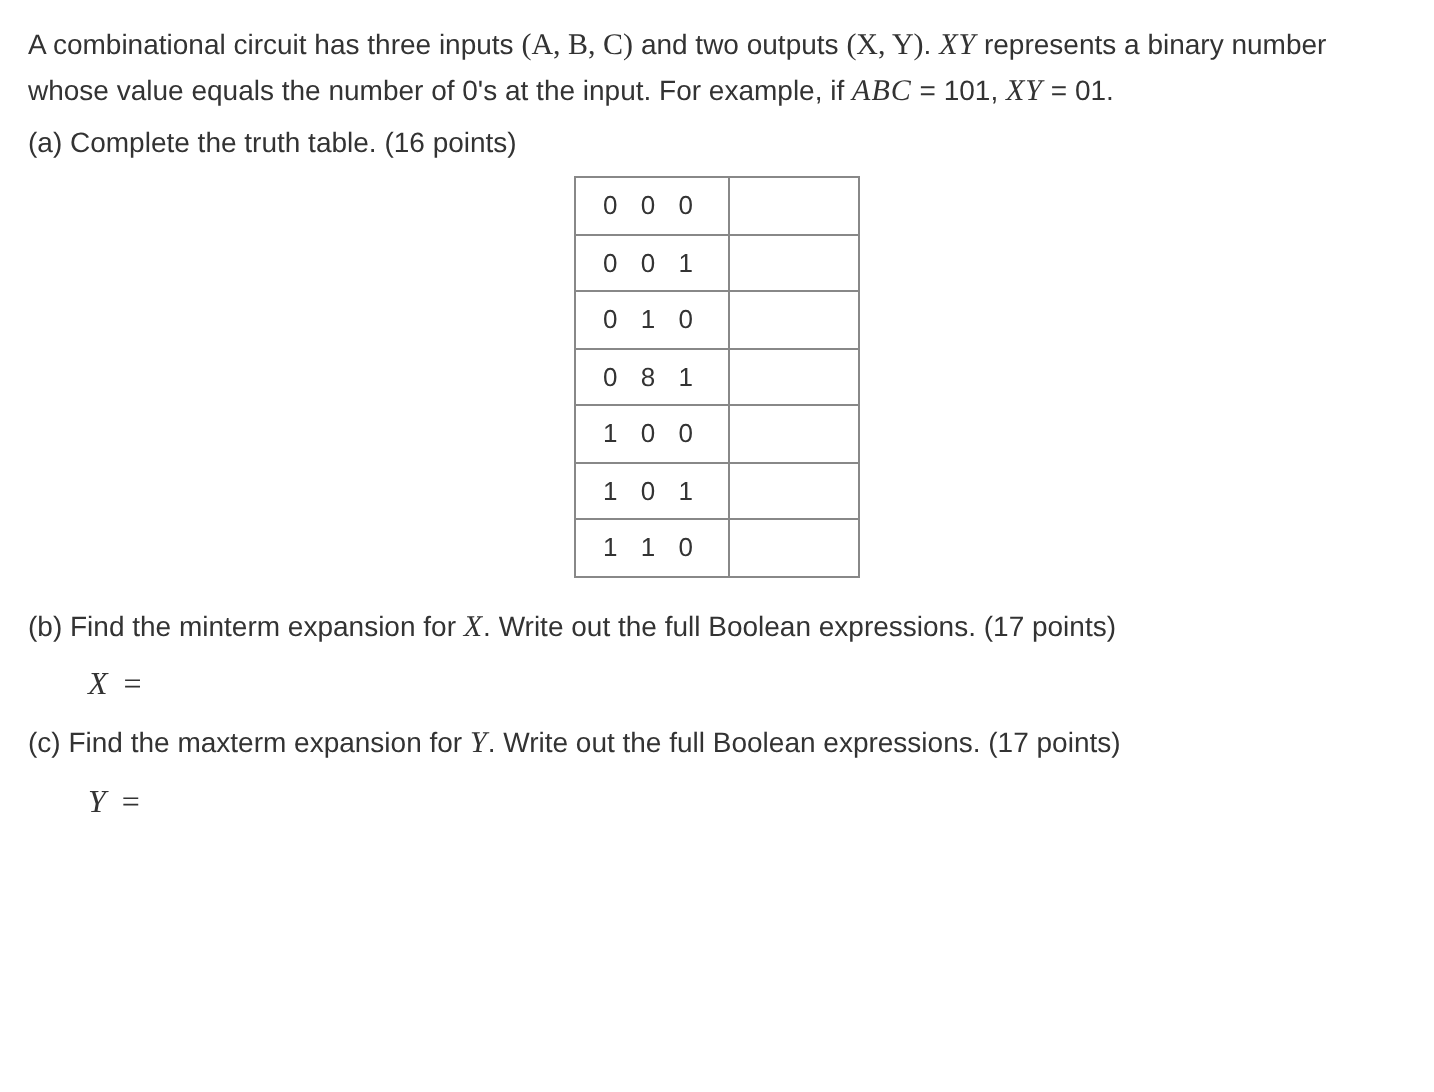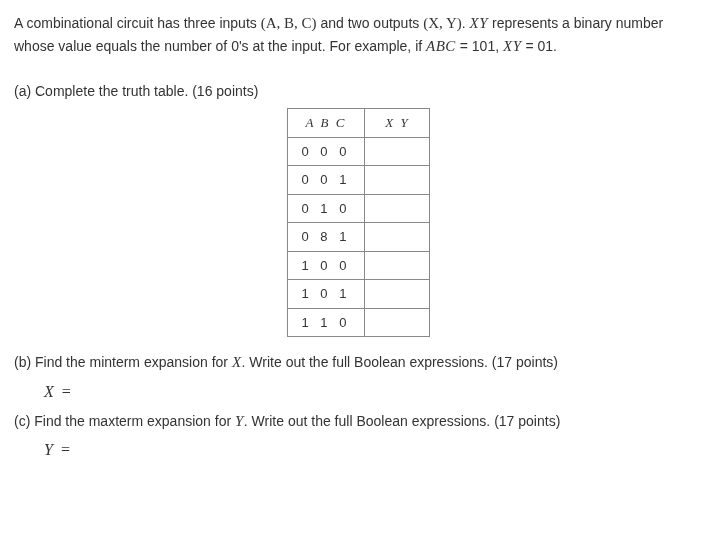--- a/index.html
+++ b/index.html
@@ -6,21 +6,21 @@
     font-family: Arial, Helvetica, sans-serif;
     font-size: 14px;
     color: #333;
     margin: 0;
     padding: 12px 14px;
     width: 717px;
     box-sizing: border-box;
     line-height: 1.5;
   }
   .problem-text {
-    margin-bottom: 24px;
+    margin-bottom: 4px;
   }
   .math-var {
     font-family: "Times New Roman", Times, serif;
     font-style: italic;
     font-size: 15px;
     letter-spacing: 0.5px;
   }
   .math-upright {
     font-family: "Times New Roman", Times, serif;
     font-style: normal;
@@ -79,24 +79,20 @@
   <span class="math-var">ABC</span>
   <span>= 101,</span>
   <span class="math-var">XY</span>
   <span>= 01.</span>
 </div>
 
 <div class="sub-part">(a) Complete the truth table. (16 points)</div>
 
 <table>
   <tbody>
-      <tr>
-    <th>A B C</th>
-    <th>X Y</th>
-  </tr>
   <tr>
         <td>0 0 0</td>
         <td class="xy"></td>
       </tr>
   <tr>
         <td>0 0 1</td>
         <td class="xy"></td>
       </tr>
   <tr>
         <td>0 1 0</td>

